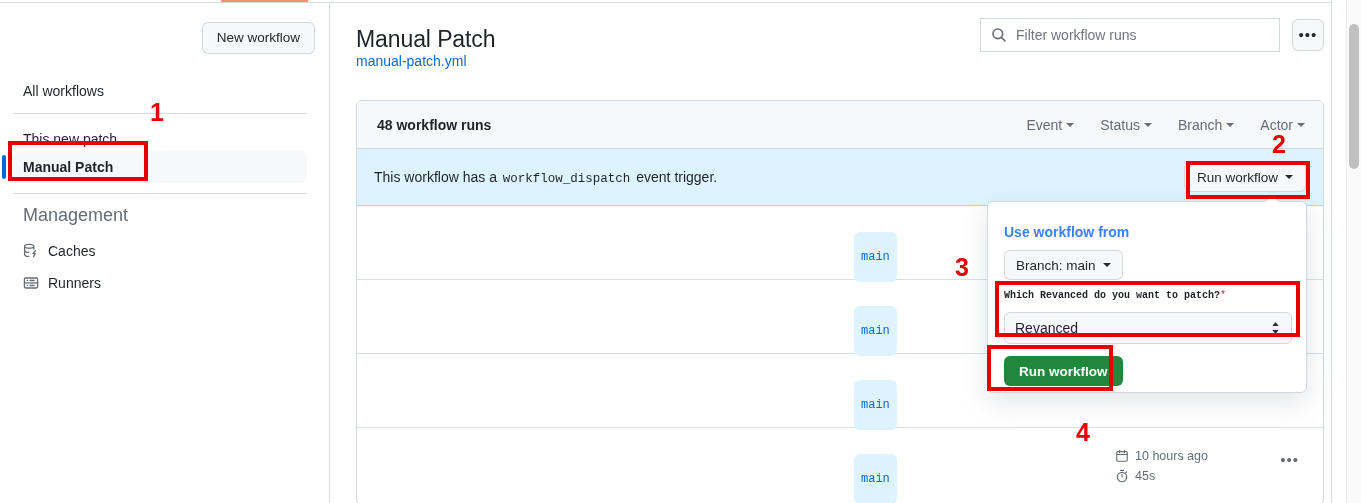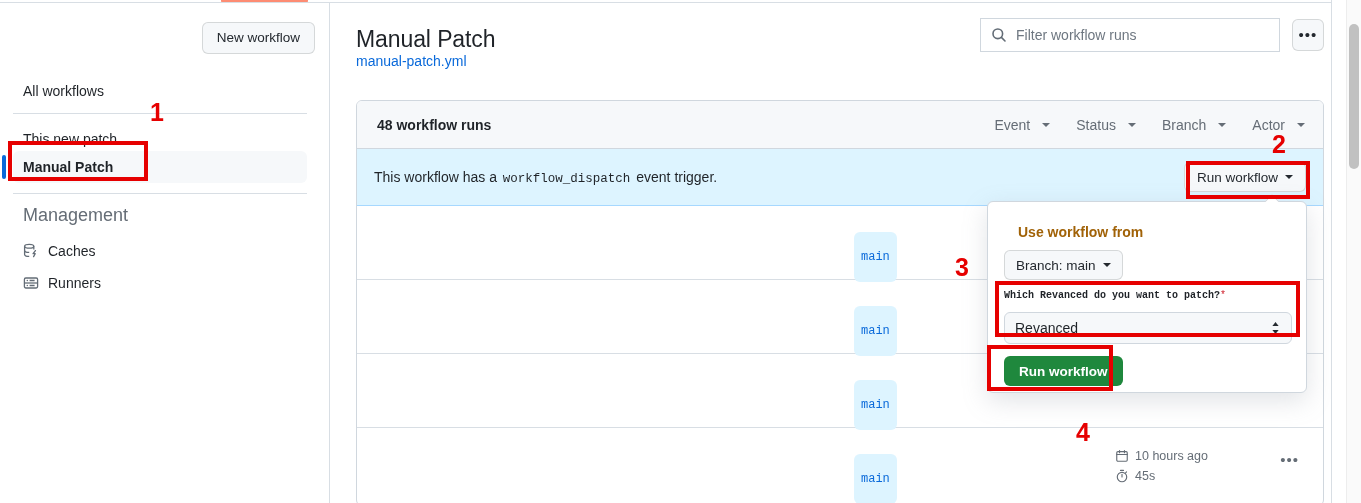--- a/index.html
+++ b/index.html
@@ -113,21 +113,21 @@
   .runs-header {
     position: relative; height: 48px; background: #f6f8fa;
     border-bottom: 1px solid #d0d7de; display: flex; align-items: center;
   }
   .runs-count {
     position: absolute; left: 20px; font-size: 14px; font-weight: 600; color: #1f2328;
   }
   .filters { position: absolute; right: 18px; display: flex; gap: 26px; align-items: center; }
   .filter-btn {
     font-size: 14px; color: #656d76; cursor: pointer; display: inline-flex;
-    align-items: center; gap: 12px; white-space: nowrap;
+    align-items: center; gap: 4px; white-space: nowrap;
   }
   .caret-dn {
     width: 0; height: 0; border-left: 4px solid transparent;
     border-right: 4px solid transparent; border-top: 4px solid currentColor;
     display: inline-block;
   }
 
   .dispatch-banner {
     position: relative; height: 57px; background: #ddf4ff;
     border-bottom: 1px solid #54aeff66; display: flex; align-items: center;
@@ -174,21 +174,21 @@
     box-shadow: 0 8px 24px rgba(140,149,159,0.25); z-index: 40;
   }
   .wf-panel-caret {
     position: absolute; left: 277px; top: -8px; width: 14px; height: 8px; overflow: hidden;
   }
   .wf-panel-caret::after {
     content: ""; position: absolute; left: 0; top: 3px; width: 12px; height: 12px;
     background: #fff; border: 1px solid #d0d7de; transform: rotate(45deg);
   }
   .wf-label {
-    position: absolute; left: 16px; top: 22px; font-size: 14px; font-weight: 600; color: #a16207; margin-left: 14px;
+    position: absolute; left: 16px; top: 22px; font-size: 14px; font-weight: 600; color: #3b82f6;
   }
   .branch-select {
     position: absolute; left: 16px; top: 48px; height: 30px; padding: 0 11px;
     background: #f6f8fa; border: 1px solid rgba(27,31,36,0.15); border-radius: 6px;
     font-size: 13.5px; color: #24292f; display: inline-flex; align-items: center;
     gap: 7px; cursor: pointer;
   }
   .input-label {
     position: absolute; left: 16px; top: 88px;
     font-family: "Liberation Mono", monospace; font-size: 10px;

